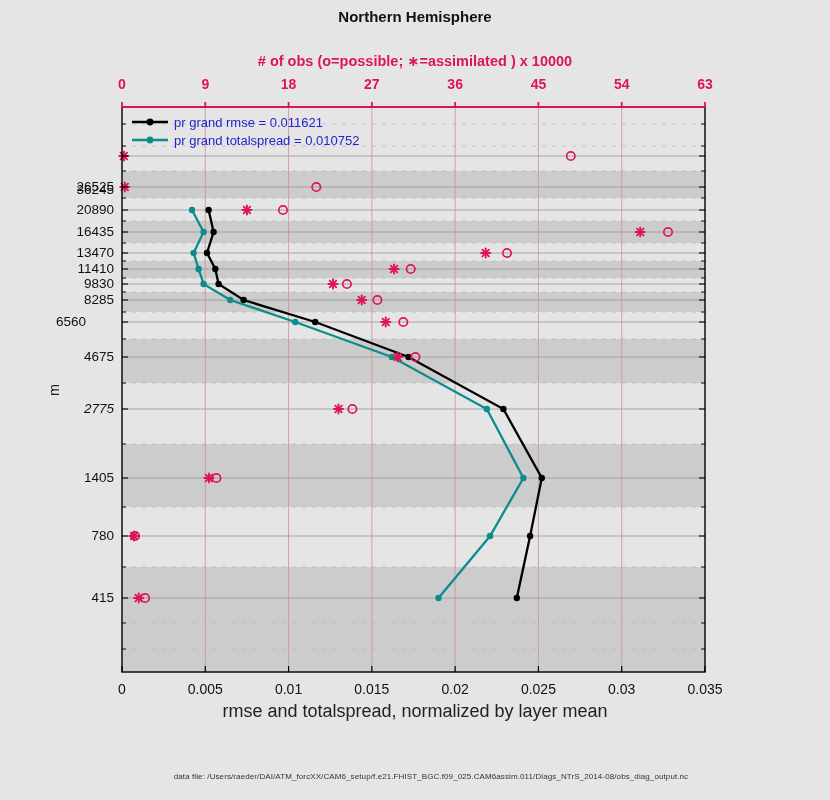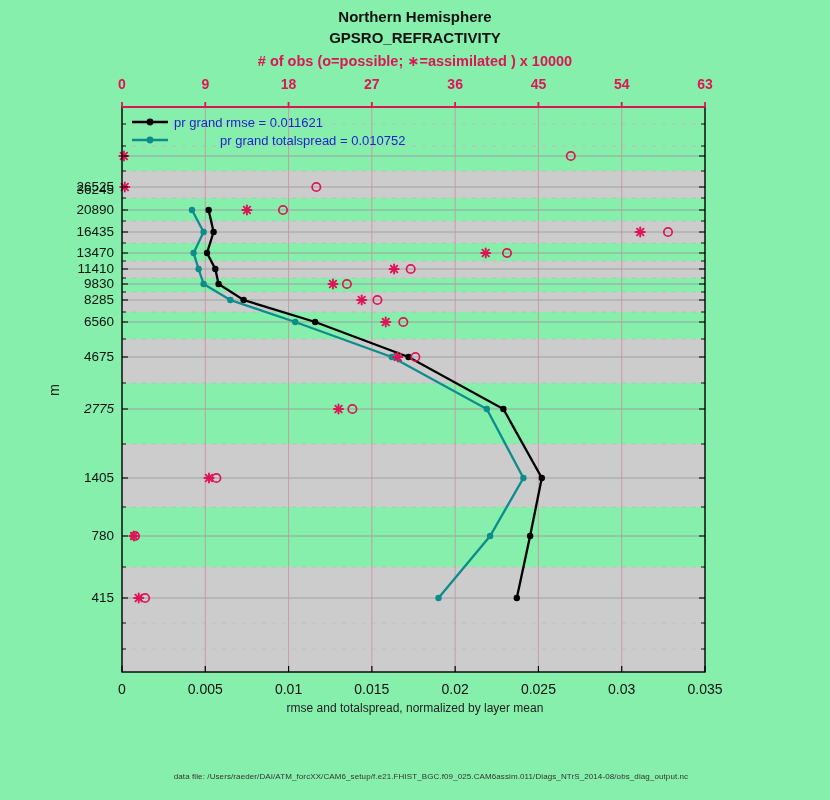--- a/index.html
+++ b/index.html
@@ -1,25 +1,25 @@
 <!DOCTYPE html>
 <html><head>
 <meta charset="utf-8">
 <style>
   html,body{margin:0;padding:0;background:#ffffff;}
   #figure{
-    position:relative;width:830px;height:800px;background:#86efac;overflow:hidden;
+    position:relative;width:830px;height:800px;background:#e5e5e5;overflow:hidden;
     font-family:"Liberation Sans","DejaVu Sans",sans-serif;color:#111;
   }
   #plot-svg{position:absolute;left:0;top:0;}
   .abs{position:absolute;}
   .centered{left:0;width:830px;text-align:center;}
   .title{font-size:15px;font-weight:700;color:#111;}
   .top-label{font-size:14.5px;font-weight:700;}
-  .axis-label{font-size:12px;color:#222;}
+  .axis-label{font-size:18px;color:#222;}
   .tick{position:absolute;font-size:14px;text-align:center;white-space:nowrap;}
   .ytick{position:absolute;font-size:13.5px;text-align:right;color:#111;white-space:nowrap;}
   .ylabel{transform:rotate(-90deg);transform-origin:center;font-size:14.5px;color:#222;}
   .legend-row{position:absolute;display:flex;align-items:center;height:14px;}
   .legend-label{font-size:13px;margin-left:5px;white-space:nowrap;}
   .footer{font-size:8px;color:#333;letter-spacing:0.1px;margin-left:16px;}
 </style>
 </head>
 <body>
 
@@ -286,21 +286,20 @@
         <line x1="122" x2="126" y1="567" y2="567" stroke="#000" stroke-width="0.9"></line>
         <line x1="701" x2="705" y1="567" y2="567" stroke="#000" stroke-width="0.9"></line>
         <line x1="122" x2="126" y1="623" y2="623" stroke="#000" stroke-width="0.9"></line>
         <line x1="701" x2="705" y1="623" y2="623" stroke="#000" stroke-width="0.9"></line>
         <line x1="122" x2="126" y1="649" y2="649" stroke="#000" stroke-width="0.9"></line>
         <line x1="701" x2="705" y1="649" y2="649" stroke="#000" stroke-width="0.9"></line>
       </g>
     </svg>
 
   <div class="abs centered title" style="top:8px;">Northern Hemisphere</div>
-  <div class="abs centered title" style="top:29px;">GPSRO_REFRACTIVITY</div>
 
   <div class="abs centered top-label" id="top-axis-label" style="top: 53px; color: rgb(221, 21, 87);"># of obs (o=possible; ∗=assimilated ) x 10000</div>
 
   <div id="top-ticks">
       <span class="tick" style="left: 92px; top: 76px; width: 60px; color: rgb(221, 21, 87); font-weight: 600;">0</span>
       <span class="tick" style="left: 175.286px; top: 76px; width: 60px; color: rgb(221, 21, 87); font-weight: 600;">9</span>
       <span class="tick" style="left: 258.571px; top: 76px; width: 60px; color: rgb(221, 21, 87); font-weight: 600;">18</span>
       <span class="tick" style="left: 341.857px; top: 76px; width: 60px; color: rgb(221, 21, 87); font-weight: 600;">27</span>
       <span class="tick" style="left: 425.143px; top: 76px; width: 60px; color: rgb(221, 21, 87); font-weight: 600;">36</span>
       <span class="tick" style="left: 508.429px; top: 76px; width: 60px; color: rgb(221, 21, 87); font-weight: 600;">45</span>
@@ -319,38 +318,38 @@
     </div>
   <div id="left-ticks">
       <span class="ytick" style="left: 28px; width: 86px; top: 148px; margin-top: 34px;">36245</span>
       <span class="ytick" style="left: 28px; width: 86px; top: 179px;">26525</span>
       <span class="ytick" style="left: 28px; width: 86px; top: 202px;">20890</span>
       <span class="ytick" style="left: 28px; width: 86px; top: 224px;">16435</span>
       <span class="ytick" style="left: 28px; width: 86px; top: 245px;">13470</span>
       <span class="ytick" style="left: 28px; width: 86px; top: 261px;">11410</span>
       <span class="ytick" style="left: 28px; width: 86px; top: 276px;">9830</span>
       <span class="ytick" style="left: 28px; width: 86px; top: 292px;">8285</span>
-      <span class="ytick" style="left: 28px; width: 86px; top: 314px;">6560</span>
+      <span class="ytick" style="left: 28px; width: 86px; top: 314px; text-align: center;">6560</span>
       <span class="ytick" style="left: 28px; width: 86px; top: 349px;">4675</span>
       <span class="ytick" style="left: 28px; width: 86px; top: 401px; font-style: italic;">2775</span>
       <span class="ytick" style="left: 28px; width: 86px; top: 470px;">1405</span>
       <span class="ytick" style="left: 28px; width: 86px; top: 528px;">780</span>
       <span class="ytick" style="left: 28px; width: 86px; top: 590px;">415</span>
     </div>
 
   <div class="abs ylabel" style="left:44px;top:378px;width:20px;">m</div>
 
   <div class="legend-row" style="left:131px;top:115px;">
     <svg width="38" height="12">
       <line id="leg-line-0" x1="1" y1="6" x2="37" y2="6" stroke-width="2.4" stroke="#000000"></line>
       <circle id="leg-dot-0" cx="19" cy="6" r="3.4" fill="#000000"></circle>
     </svg>
     <span class="legend-label" id="leg-label-0" style="color: rgb(35, 35, 204);">pr grand rmse = 0.011621</span>
   </div>
-  <div class="legend-row" style="left:131px;top:133px;gap:46px;">
+  <div class="legend-row" style="left:131px;top:133px;">
     <svg width="38" height="12">
       <line id="leg-line-1" x1="1" y1="6" x2="37" y2="6" stroke-width="2.4" stroke="#0d8c8c"></line>
       <circle id="leg-dot-1" cx="19" cy="6" r="3.4" fill="#0d8c8c"></circle>
     </svg>
     <span class="legend-label" id="leg-label-1" style="color: rgb(35, 35, 204);">pr grand totalspread = 0.010752</span>
   </div>
 
   <div class="abs centered axis-label" style="top:701px;">rmse and totalspread, normalized by layer mean</div>
 
   <div class="abs centered footer" style="top:772px;">data file: /Users/raeder/DAI/ATM_forcXX/CAM6_setup/f.e21.FHIST_BGC.f09_025.CAM6assim.011/Diags_NTrS_2014-08/obs_diag_output.nc</div>

